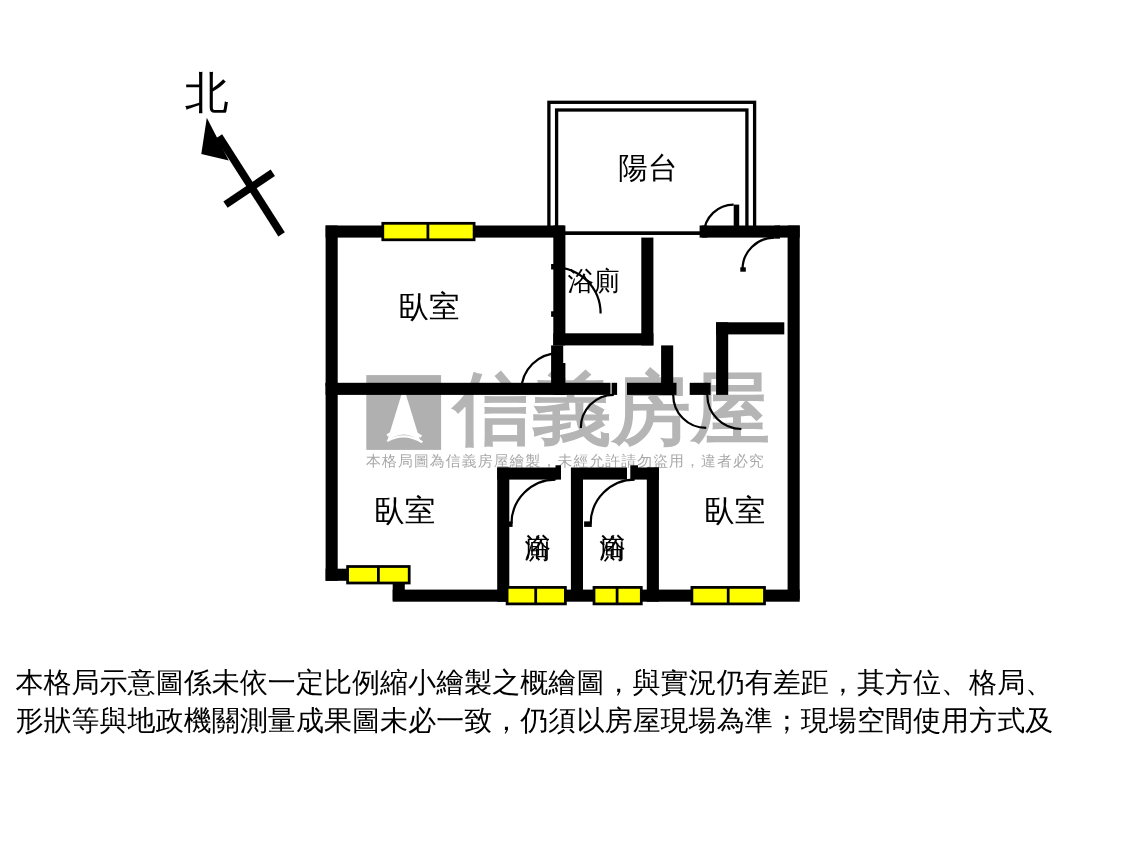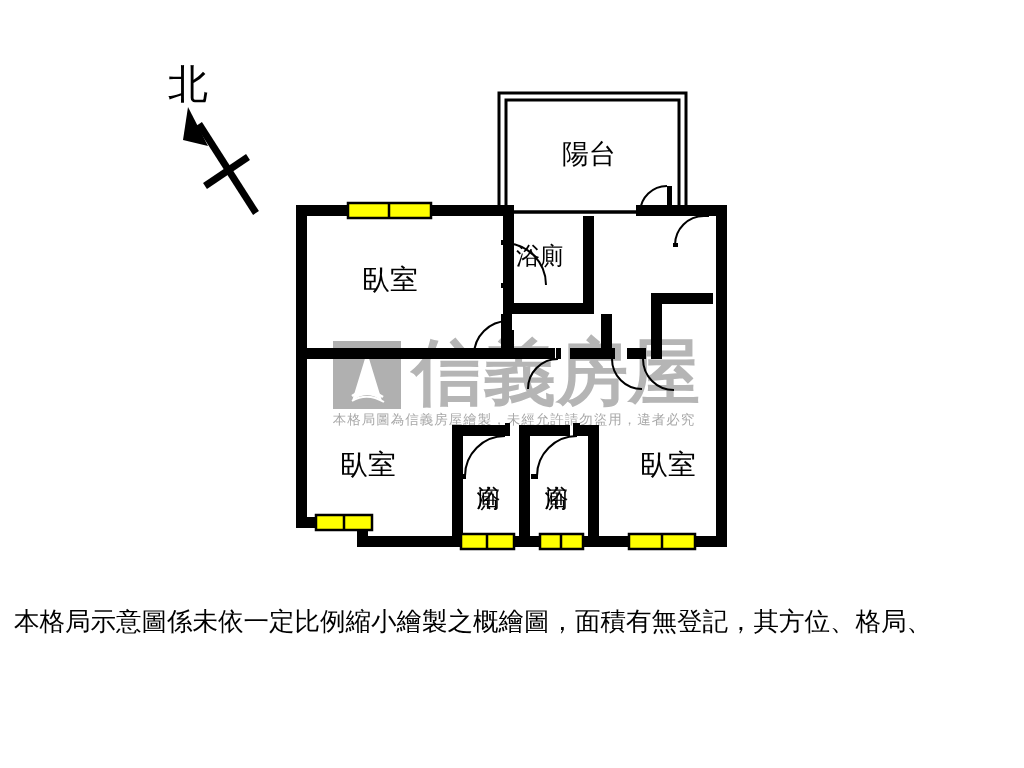--- a/index.html
+++ b/index.html
@@ -262,16 +262,17 @@
       <text class="room-label" x="487" y="466" font-size="24" writing-mode="tb" glyph-orientation-vertical="0">浴廁</text>
 
       <text class="room-label" x="555" y="466" font-size="24" writing-mode="tb" glyph-orientation-vertical="0">浴廁</text>
 
       <text class="room-label" x="668" y="466" font-size="28">臥室</text>
     </g>
 
   </svg>
 
   <div class="disclaimer">
-    <div>本格局示意圖係未依一定比例縮小繪製之概繪圖，面積有無登記，其方位、格局、</div>
+    <div>本格局示意圖係未依一定比例縮小繪製之概繪圖，與實況仍有差距，其方位、格局、</div>
+    <div>形狀等與地政機關測量成果圖未必一致，仍須以房屋現場為準；現場空間使用方式及</div>
   </div>
 
 </div>
 
 </body></html>

